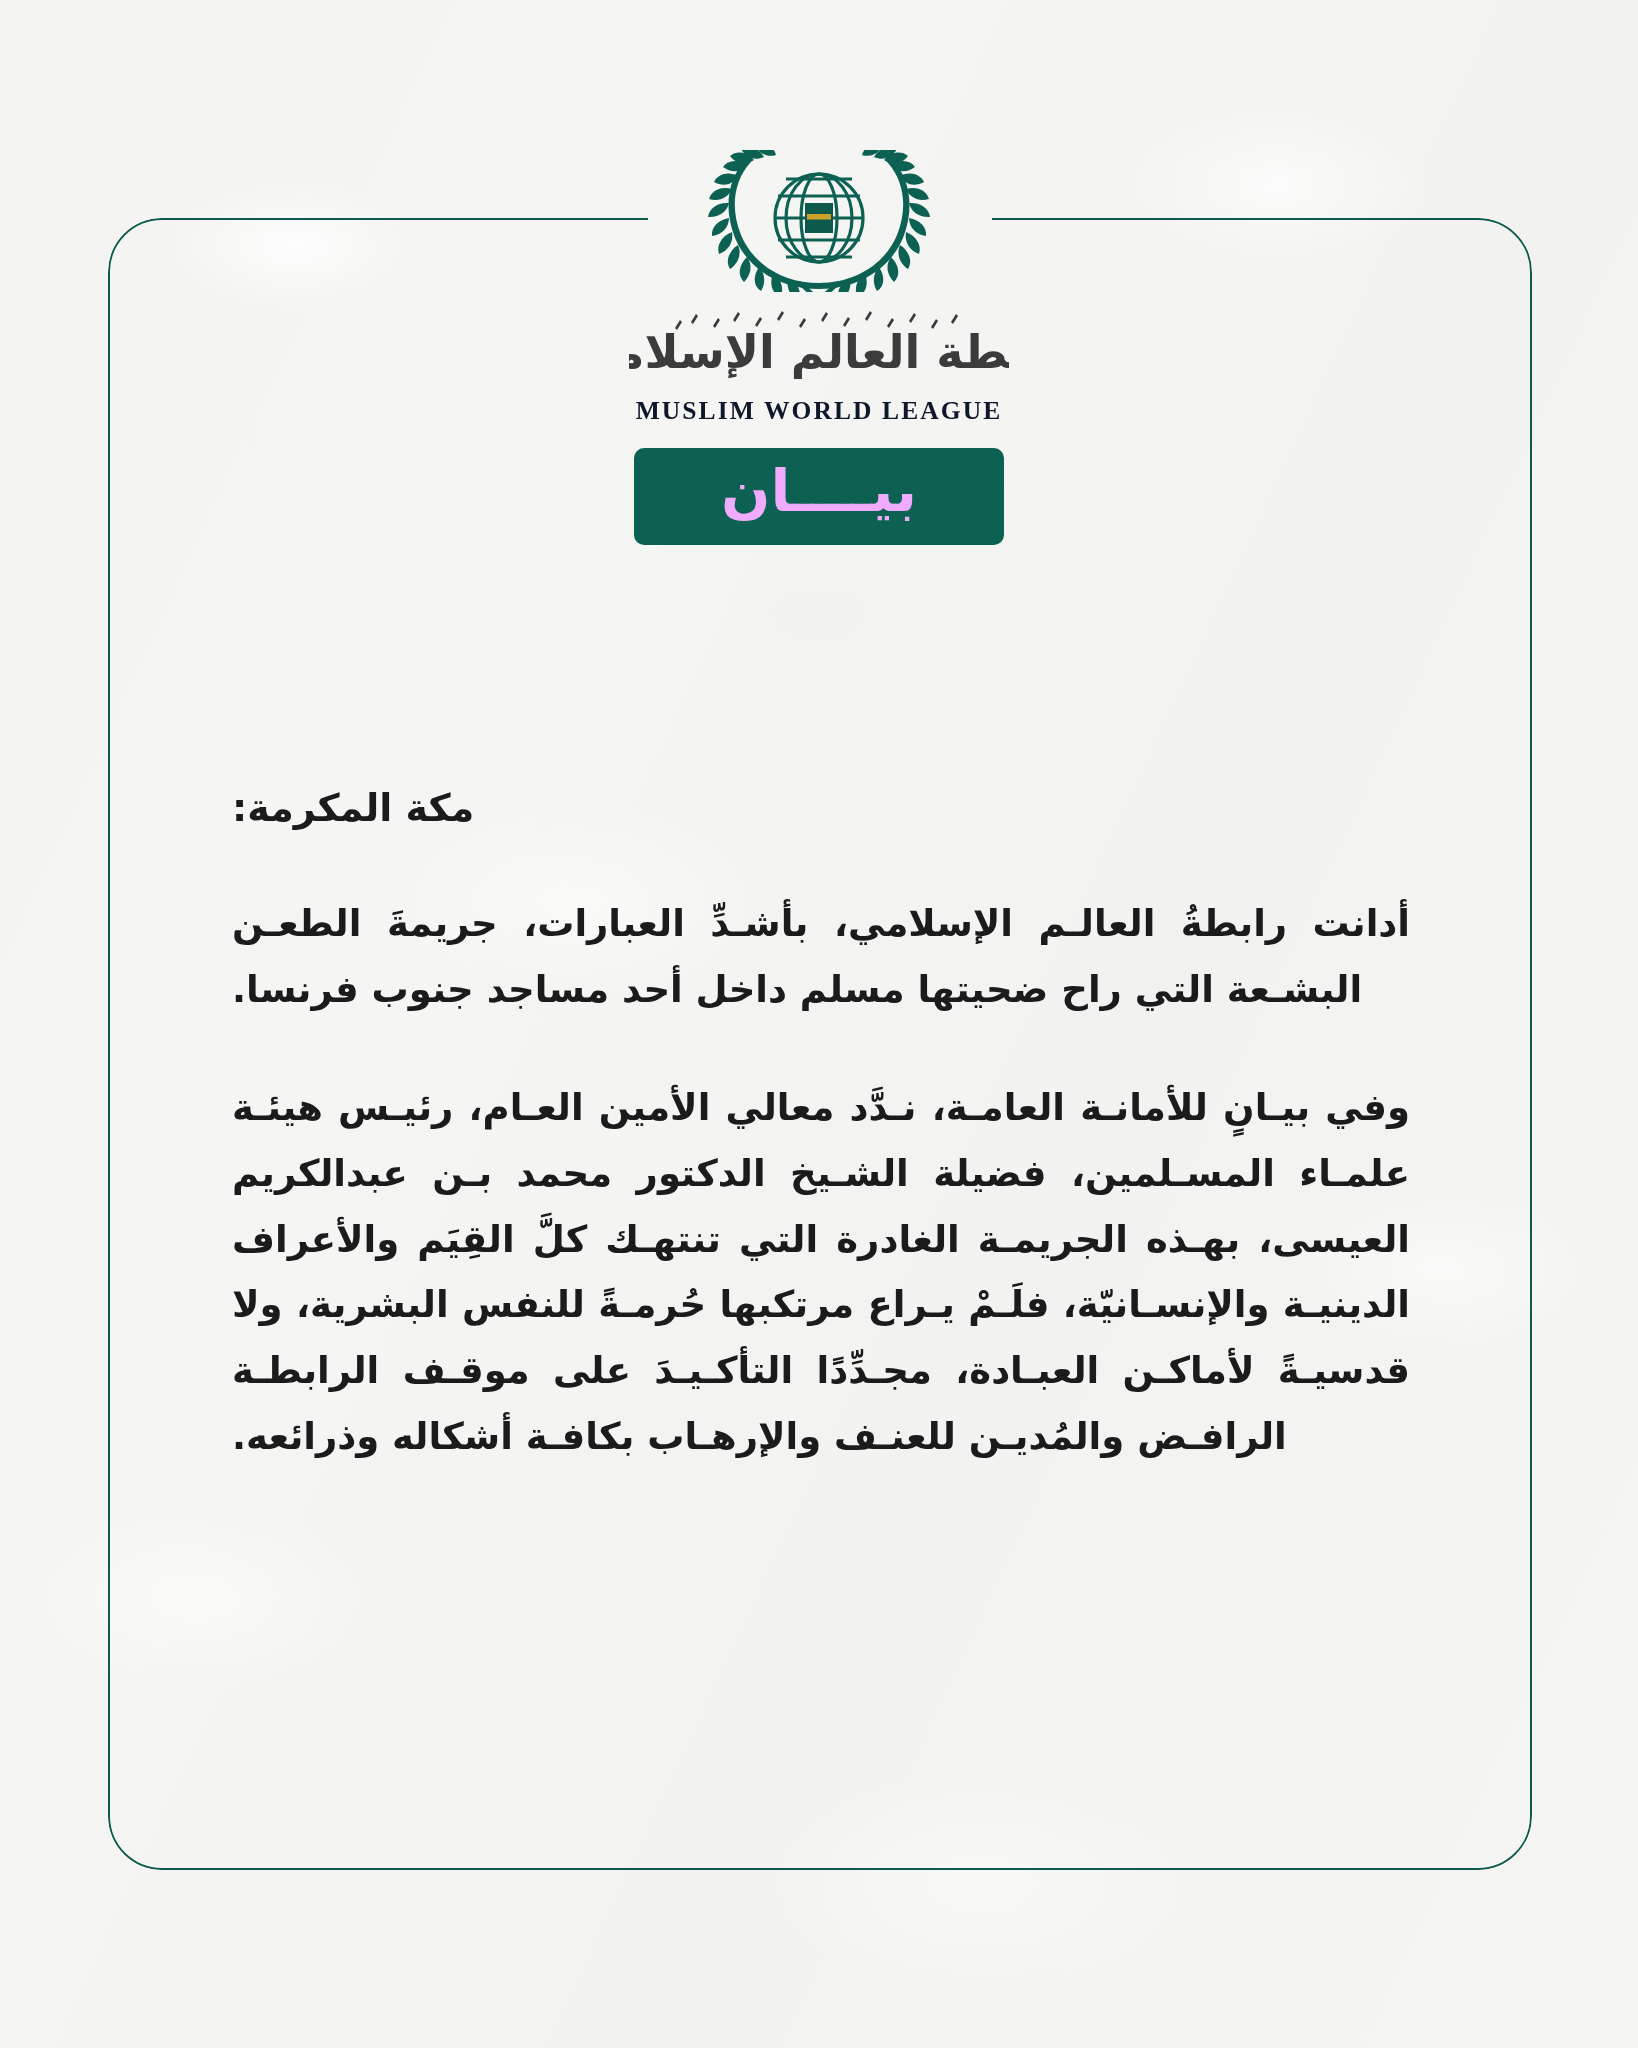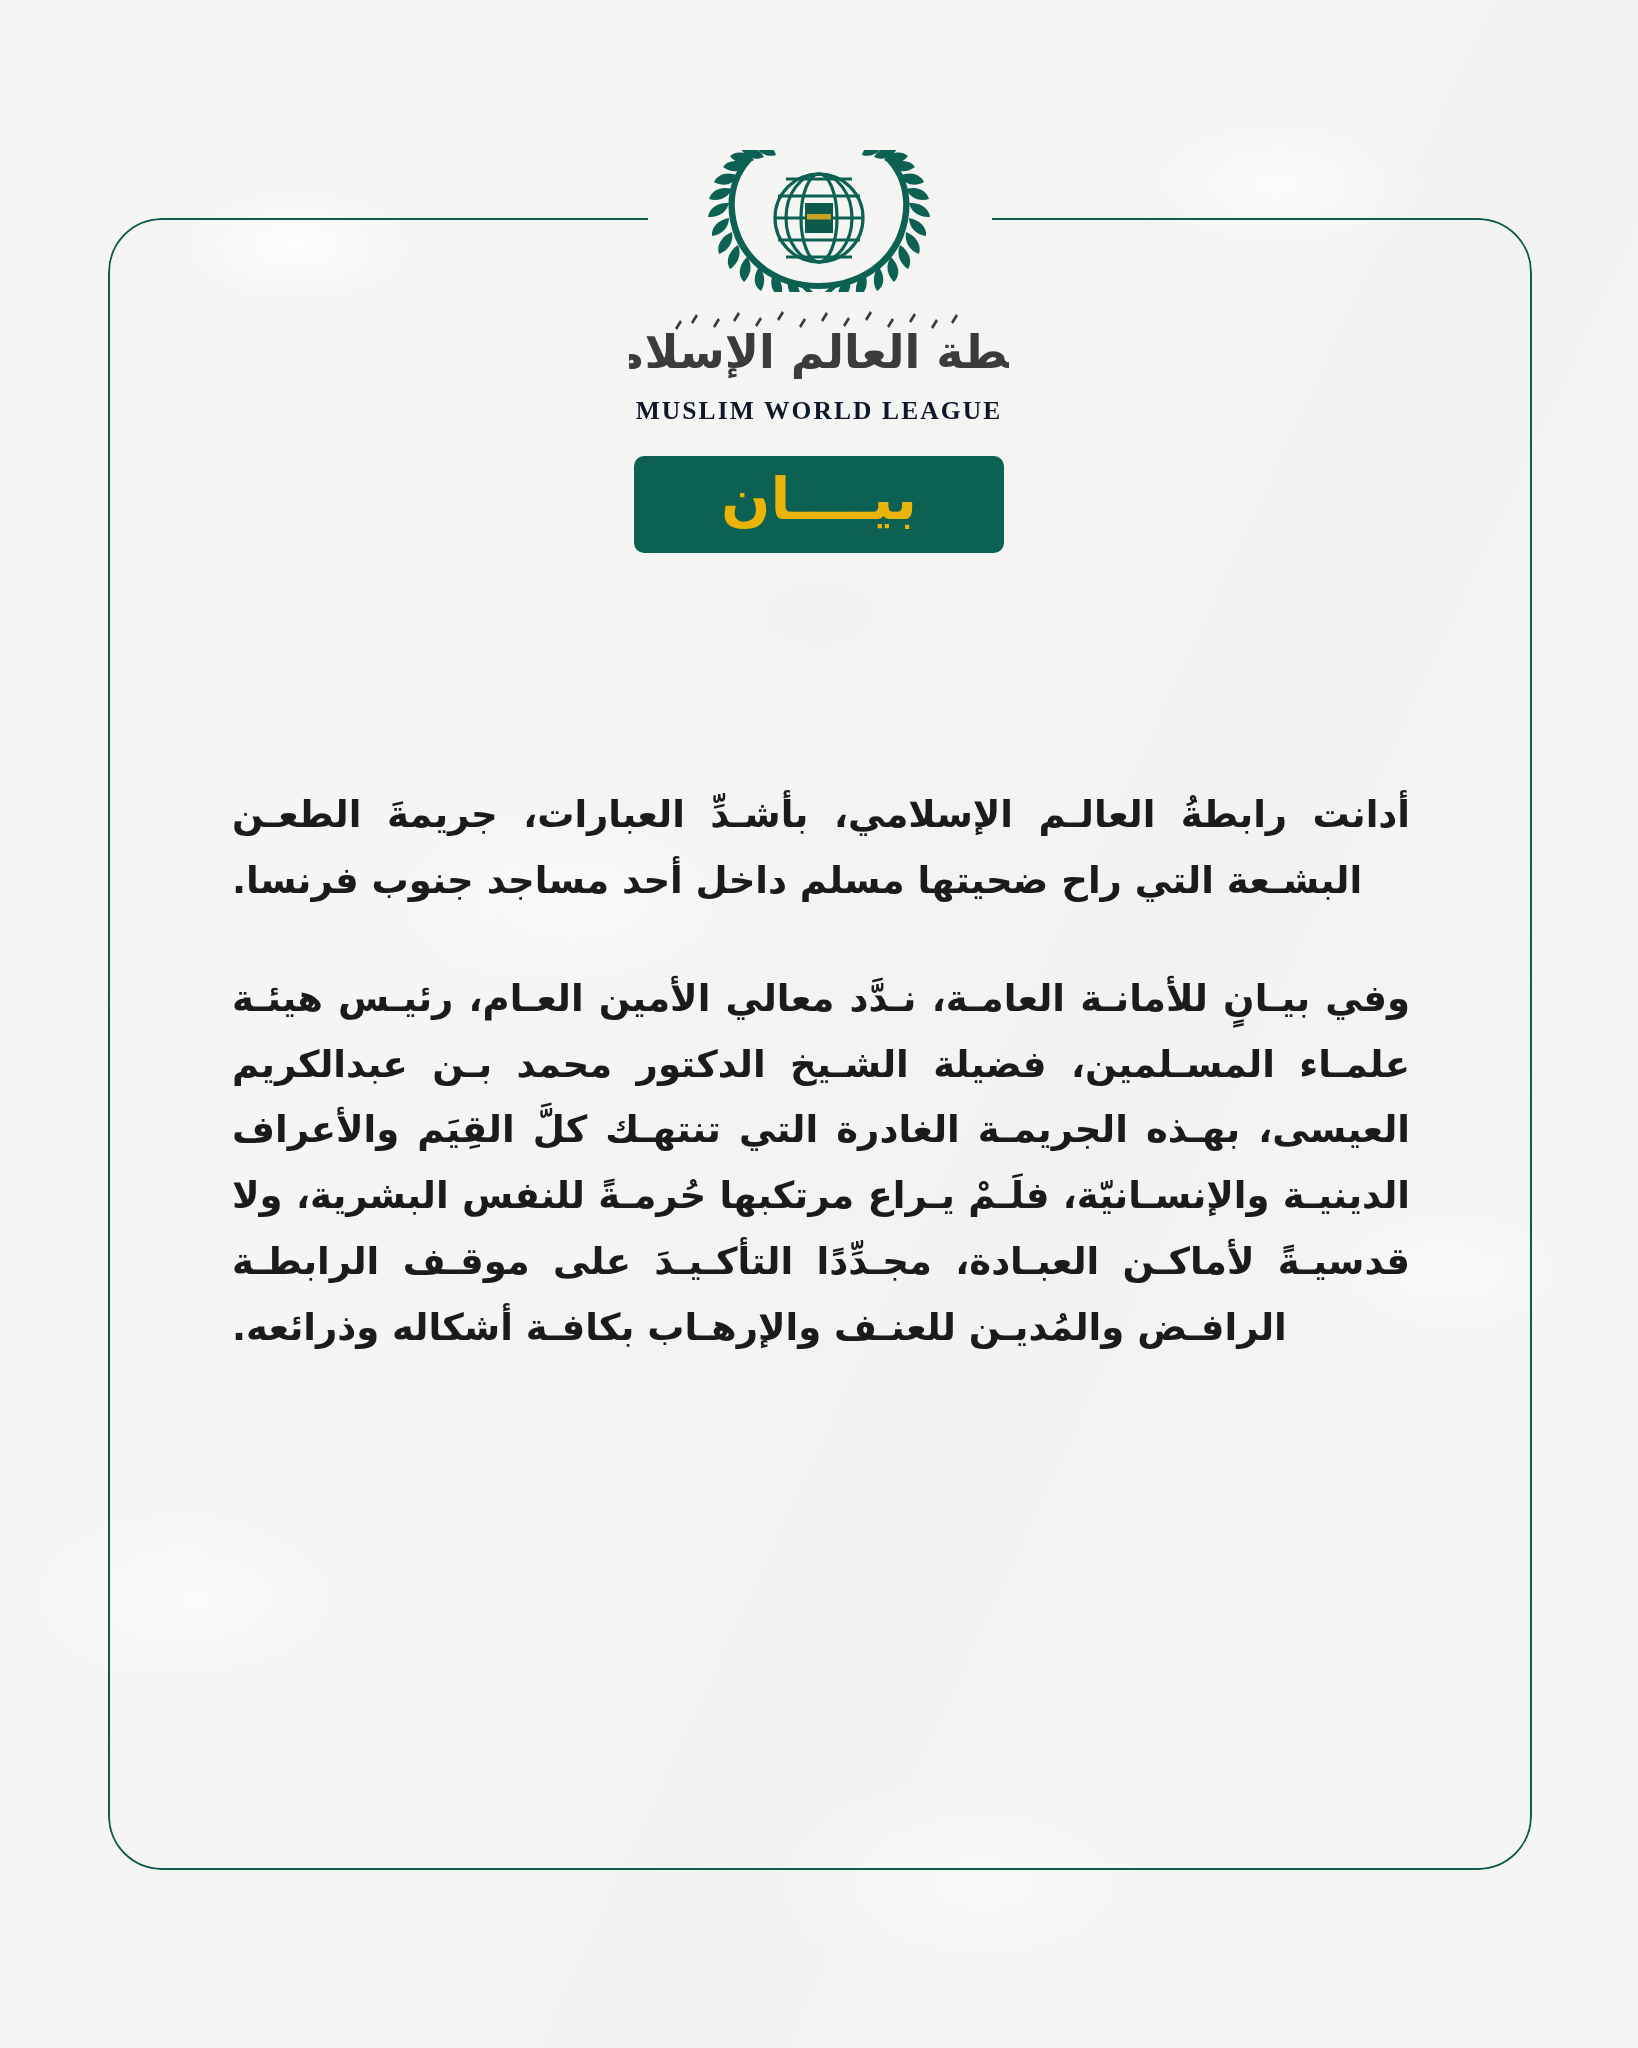--- a/index.html
+++ b/index.html
@@ -90,26 +90,26 @@
     font-family: "Liberation Serif", "DejaVu Serif", serif;
     font-weight: 700;
     font-size: 25.5px;
     letter-spacing: 2.1px;
     color: #0f172a;
     direction: ltr;
     white-space: nowrap;
   }
 
   .banner {
-    margin-top: 30px;
+    margin-top: 22px;
     min-width: 370px;
     padding: 10px 54px 20px;
     background: #0d6152;
     border-radius: 10px;
-    color: #eab308;
+    color: #f0abfc;
     font-size: 58px;
     font-weight: 700;
     line-height: 1.16;
     text-align: center;
     letter-spacing: 1px;
     font-family: "DejaVu Sans", "Liberation Sans", sans-serif;
   }
 
   
   .content {
@@ -236,17 +236,18 @@
           <path d="M322 16 l5 -8 2 2 -5 8z"></path>
       </g>
     </svg>
 
     <div class="wordmark-en">MUSLIM WORLD LEAGUE</div>
 
     <div class="banner">بيــــان</div>
   </div>
 
   <div class="content">
+    <div class="dateline">مكة المكرمة:</div>
     <p class="para">أدانت رابطةُ العالـم الإسلامي، بأشـدِّ العبارات، جريمةَ الطعـن البشـعة التي راح ضحيتها مسلم داخل أحد مساجد جنوب فرنسا.</p>
     <p class="para">وفي بيـانٍ للأمانـة العامـة، نـدَّد معالي الأمين العـام، رئيـس هيئـة علمـاء المسـلمين، فضيلة الشـيخ الدكتور محمد بـن عبدالكريم العيسى، بهـذه الجريمـة الغادرة التي تنتهـك كلَّ القِيَم والأعراف الدينيـة والإنسـانيّة، فلَـمْ يـراع مرتكبها حُرمـةً للنفس البشرية، ولا قدسيـةً لأماكـن العبـادة، مجـدِّدًا التأكـيـدَ على موقـف الرابطـة الرافـض والمُديـن للعنـف والإرهـاب بكافـة أشكاله وذرائعه.</p>
   </div>
 
 </div>
 
 </body></html>

